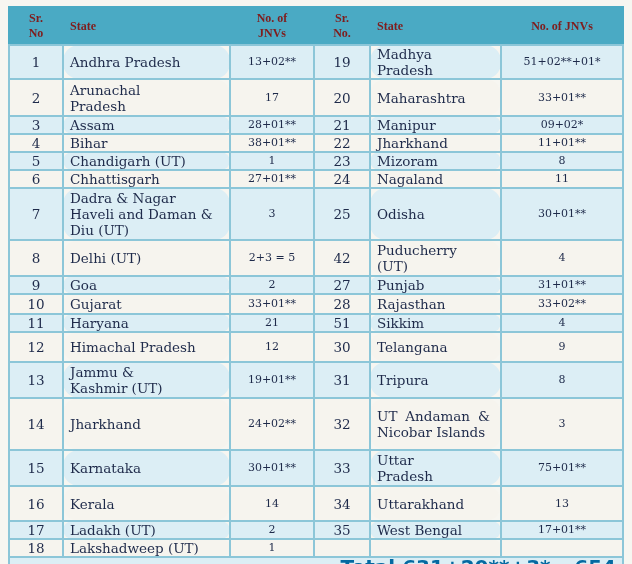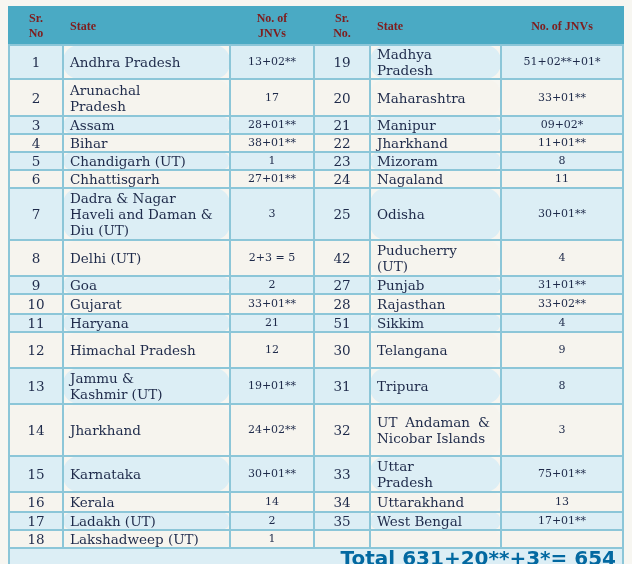--- a/index.html
+++ b/index.html
@@ -160,21 +160,21 @@
       <td class="num">33+02**</td>
     </tr>
     <tr class="odd" style="height:18px">
       <td class="sr">11</td>
       <td class="state">Haryana</td>
       <td class="num">21</td>
       <td class="sr2">51</td>
       <td class="state">Sikkim</td>
       <td class="num">4</td>
     </tr>
-    <tr class="even" style="height:36px">
+    <tr class="even" style="height:30px">
       <td class="sr">12</td>
       <td class="state">Himachal Pradesh</td>
       <td class="num">12</td>
       <td class="sr2">30</td>
       <td class="state">Telangana</td>
       <td class="num">9</td>
     </tr>
     <tr class="odd" style="height:36px">
       <td class="sr">13</td>
       <td class="state" style="padding-right:40px">Jammu &amp; Kashmir (UT)</td>
@@ -192,21 +192,21 @@
       <td class="num">3</td>
     </tr>
     <tr class="odd" style="height:36px">
       <td class="sr">15</td>
       <td class="state">Karnataka</td>
       <td class="num">30+01**</td>
       <td class="sr2">33</td>
       <td class="state" style="padding-right:50px">Uttar Pradesh</td>
       <td class="num">75+01**</td>
     </tr>
-    <tr class="even" style="height:20px">
+    <tr class="even" style="height:35px">
       <td class="sr">16</td>
       <td class="state">Kerala</td>
       <td class="num">14</td>
       <td class="sr2">34</td>
       <td class="state">Uttarakhand</td>
       <td class="num">13</td>
     </tr>
     <tr class="odd" style="height:18px">
       <td class="sr">17</td>
       <td class="state">Ladakh (UT)</td>

